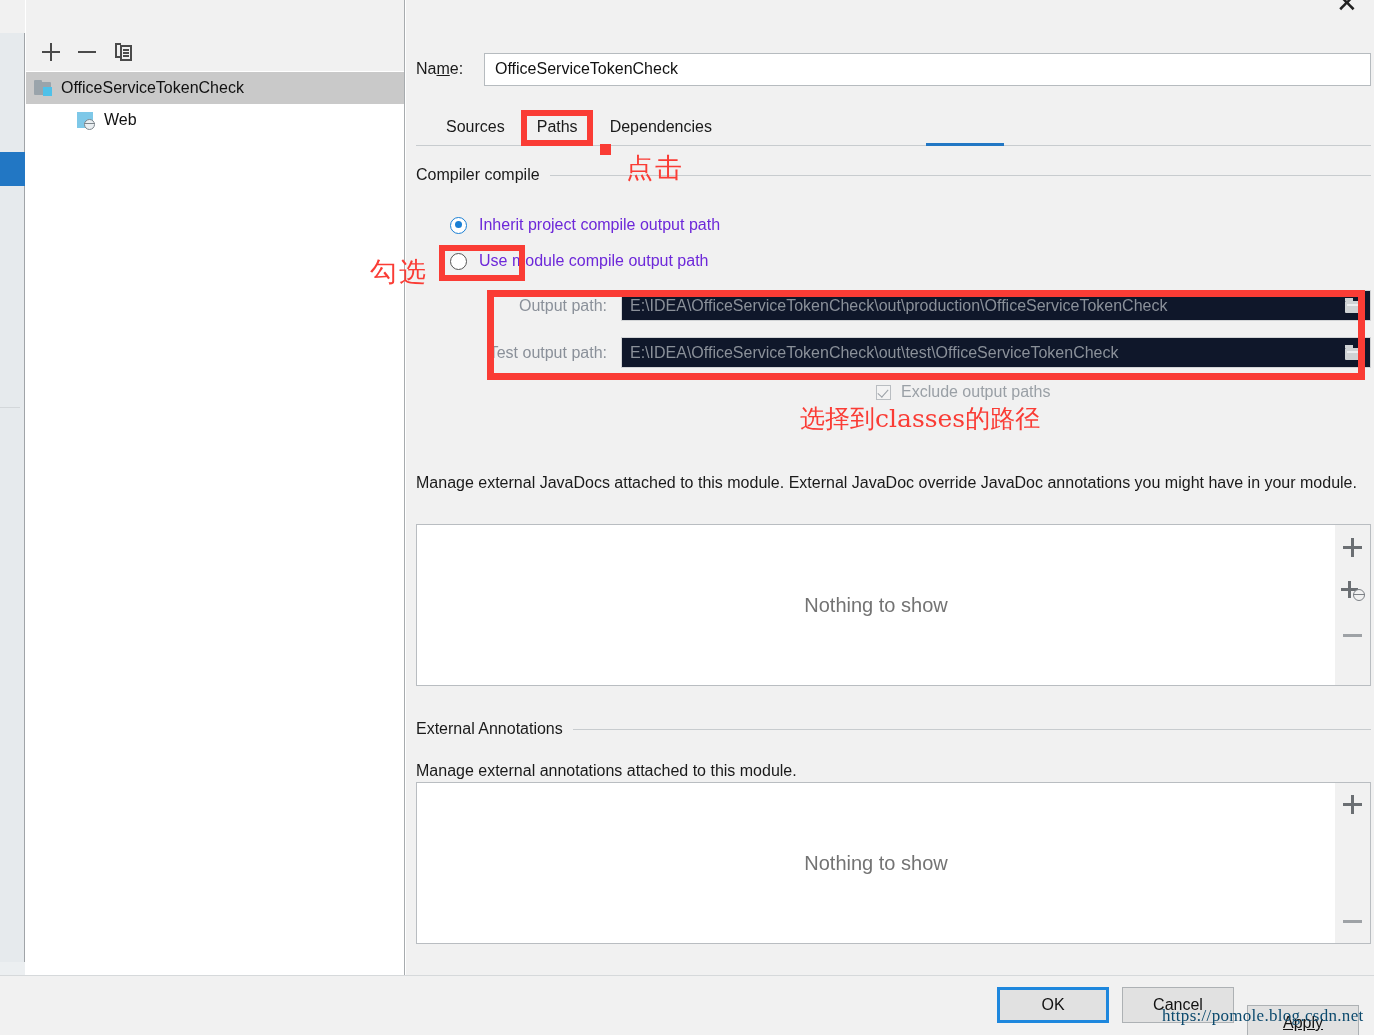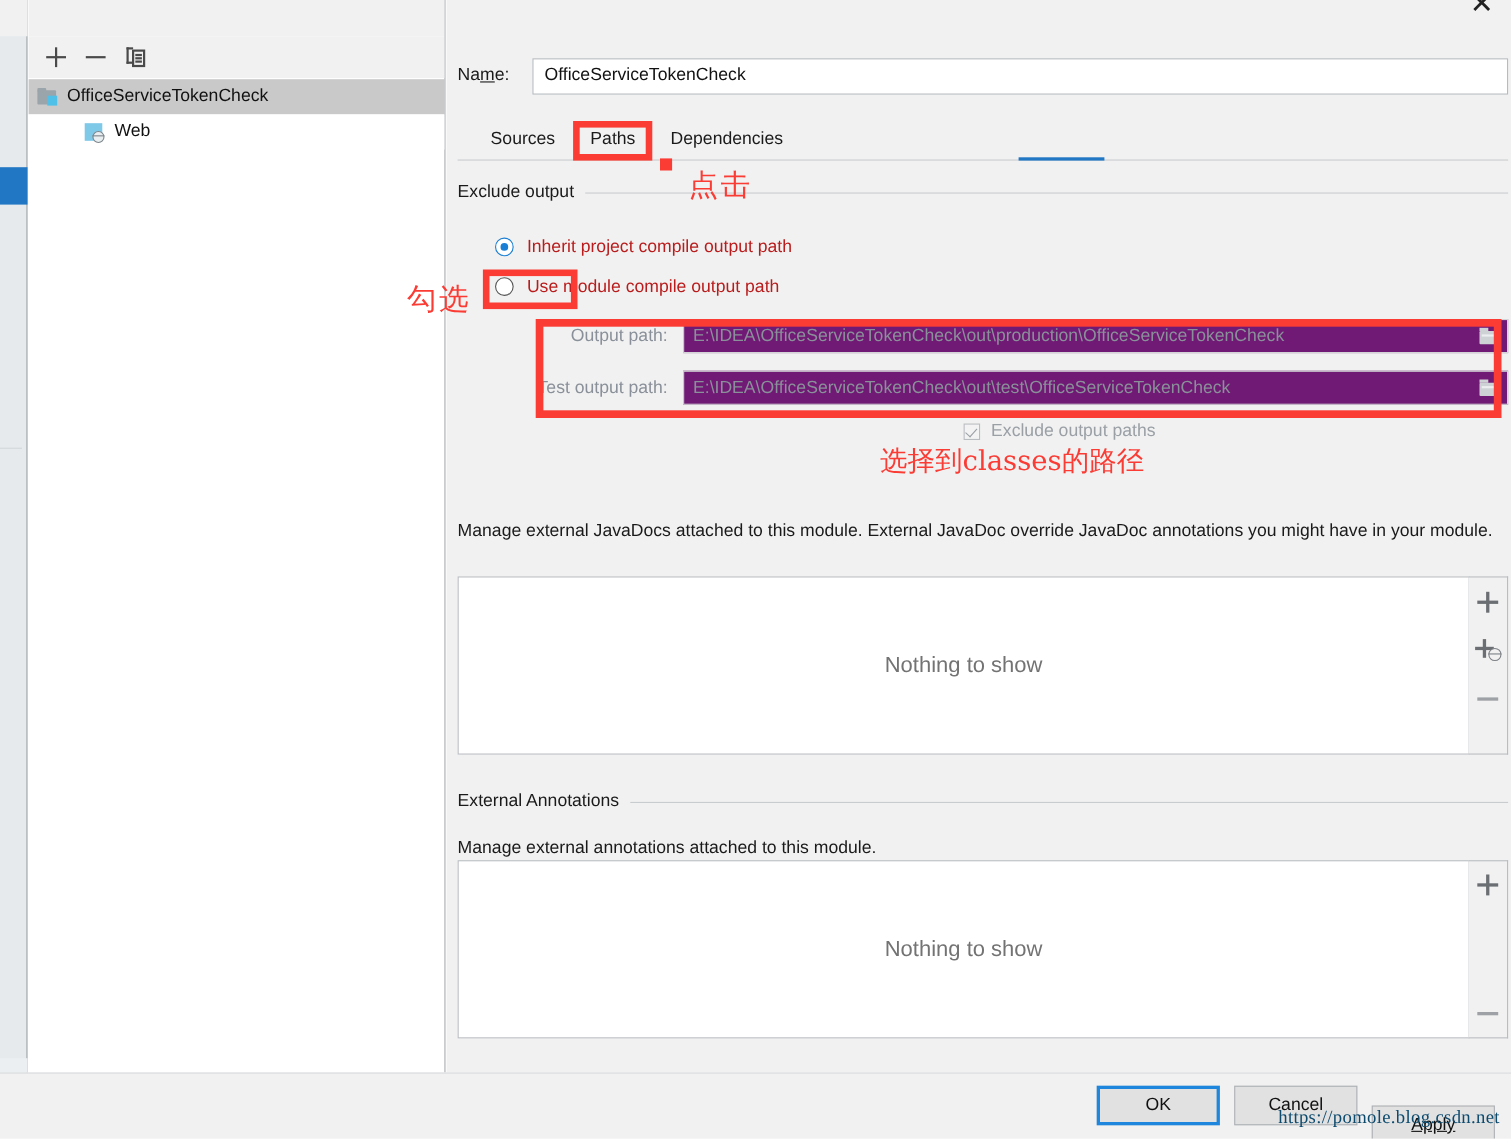--- a/index.html
+++ b/index.html
@@ -98,39 +98,39 @@
 
   
   .group-head{position:absolute;display:flex;align-items:center;gap:10px;font-size:16px;color:#1a1a1a;}
 
   #grp-compiler{left:10px;top:166px;width:955px;}
   #grp-javadoc{left:10px;top:438px;width:955px;}
   #grp-extann{left:10px;top:720px;width:955px;}
   .group-head .rule-fill{flex:1;height:1px;background:#c8cccf;}
 
   
-  .radio-row{position:absolute;display:flex;align-items:flex-start;font-size:16px;color:#b91c1c;}
+  .radio-row{position:absolute;display:flex;align-items:center;font-size:16px;color:#6d28d9;}
   #radio-inherit{left:44px;top:216px;}
   #radio-module{left:44px;top:252px;}
   .radio{
     width:17px;height:17px;border-radius:50%;border:1.5px solid #555;
     box-sizing:border-box;margin-right:12px;flex:none;background:#fff;position:relative;
   }
   .radio.checked{border-color:#1a7fd4;}
   .radio.checked::after{
     content:"";position:absolute;left:3.5px;top:3.5px;width:7px;height:7px;border-radius:50%;background:#1a7fd4;
   }
 
   
   .path-row{position:absolute;display:flex;align-items:center;height:31px;}
   #path-out{left:60px;top:290px;width:905px;}
   #path-test{left:60px;top:337px;width:905px;}
   .path-label{width:155px;text-align:right;padding-right:14px;font-size:16px;color:#8a9099;box-sizing:border-box;}
   .path-field{
-    flex:1;height:31px;background:#701a75;border:1px solid #d2d4d6;box-sizing:border-box;
+    flex:1;height:31px;background:#0f172a;border:1px solid #d2d4d6;box-sizing:border-box;
     display:flex;align-items:center;padding:0 8px;font-size:16px;color:#8a9099;
     position:relative;overflow:hidden;white-space:nowrap;
   }
   .browse-icon{position:absolute;right:6px;top:7px;width:19px;height:16px;}
   .browse-icon .fb{position:absolute;left:0;top:3px;width:18px;height:12px;background:#cfd2d4;border-radius:1px;}
   .browse-icon .ft{position:absolute;left:0;top:0;width:8px;height:3px;background:#cfd2d4;}
   .browse-icon .fl{position:absolute;left:2px;top:6px;width:14px;height:1.5px;background:#eceef0;}
 
   #exclude-row{position:absolute;left:470px;top:383px;display:flex;align-items:center;font-size:16px;color:#9aa0a6;}
   .checkbox{
@@ -257,21 +257,21 @@
 
   <div id="tabs">
     <div class="tab">Sources</div>
     <div class="tab">Paths</div>
     <div class="tab">Dependencies</div>
   </div>
   <div id="tabs-baseline"></div>
   <div id="tab-underline"></div>
 
   <div id="grp-compiler" class="group-head">
-    <span>Exclude output</span>
+    <span>Compiler compile</span>
     <span class="rule-fill"></span>
   </div>
 
   <div id="radio-inherit" class="radio-row">
     <span class="radio checked"></span>
     <span>Inherit project compile output path</span>
   </div>
 
   <div id="radio-module" class="radio-row">
     <span class="radio"></span>

